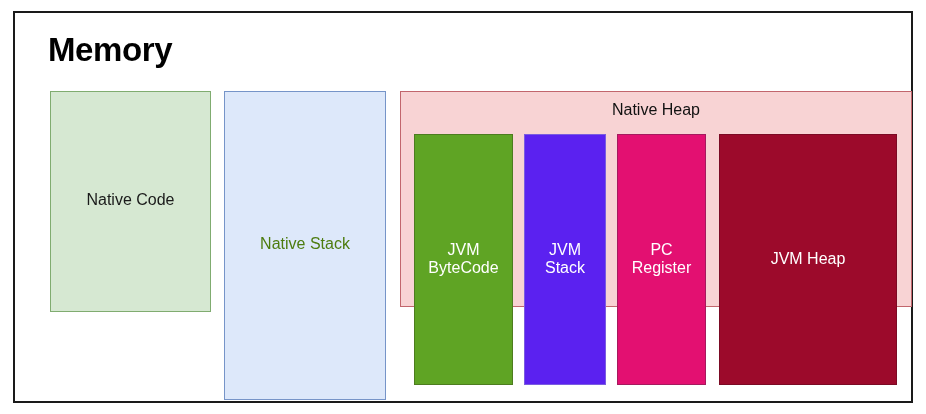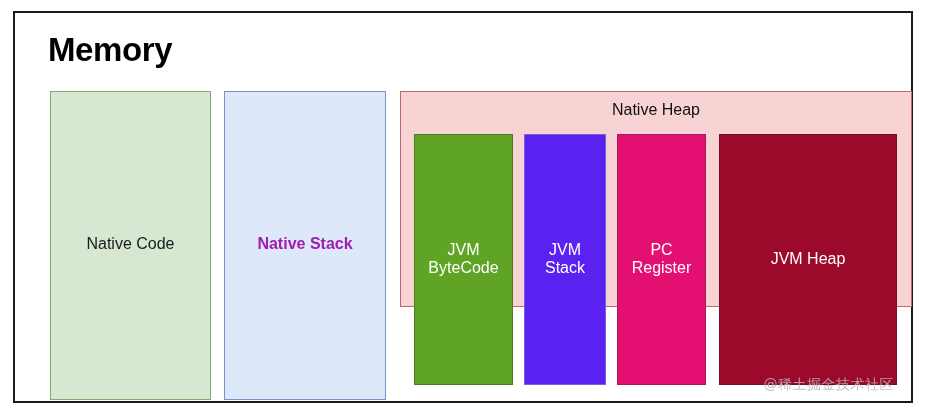--- a/index.html
+++ b/index.html
@@ -56,42 +56,42 @@
     font-size: 16px;
     line-height: 1.12;
     white-space: pre-line;
   }
 
   
   .native-code {
     left: 35px;
     top: 78px;
     width: 161px;
-    height: 309px;
+    height: 221px;
     background: #d6e8d2;
     border: 1.5px solid #80ac70;
   }
   .native-code .region-label {
     color: #1a1a1a;
     font-weight: normal;
     margin-top: -4px;
   }
 
   
   .native-stack {
     left: 209px;
     top: 78px;
     width: 162px;
     height: 309px;
     background: #dde8fa;
     border: 1.5px solid #7694c8;
   }
   .native-stack .region-label {
-    color: #a21caf;
-    font-weight: bold;
+    color: #4d7c0f;
+    font-weight: normal;
     margin-top: -4px;
   }
 
   
   .native-heap {
     position: absolute;
     left: 385px;
     top: 78px;
     width: 512px;
     height: 216px;
@@ -206,16 +206,15 @@
         <span class="region-label">JVM Heap</span>
       </div>
 
       <div class="heap-box pc-register">
         <span class="region-label">PC
 Register</span>
       </div>
 
     </div>
 
-    <div class="watermark">@稀土掘金技术社区</div>
 
   </div>
 </div>
 
 </body></html>

